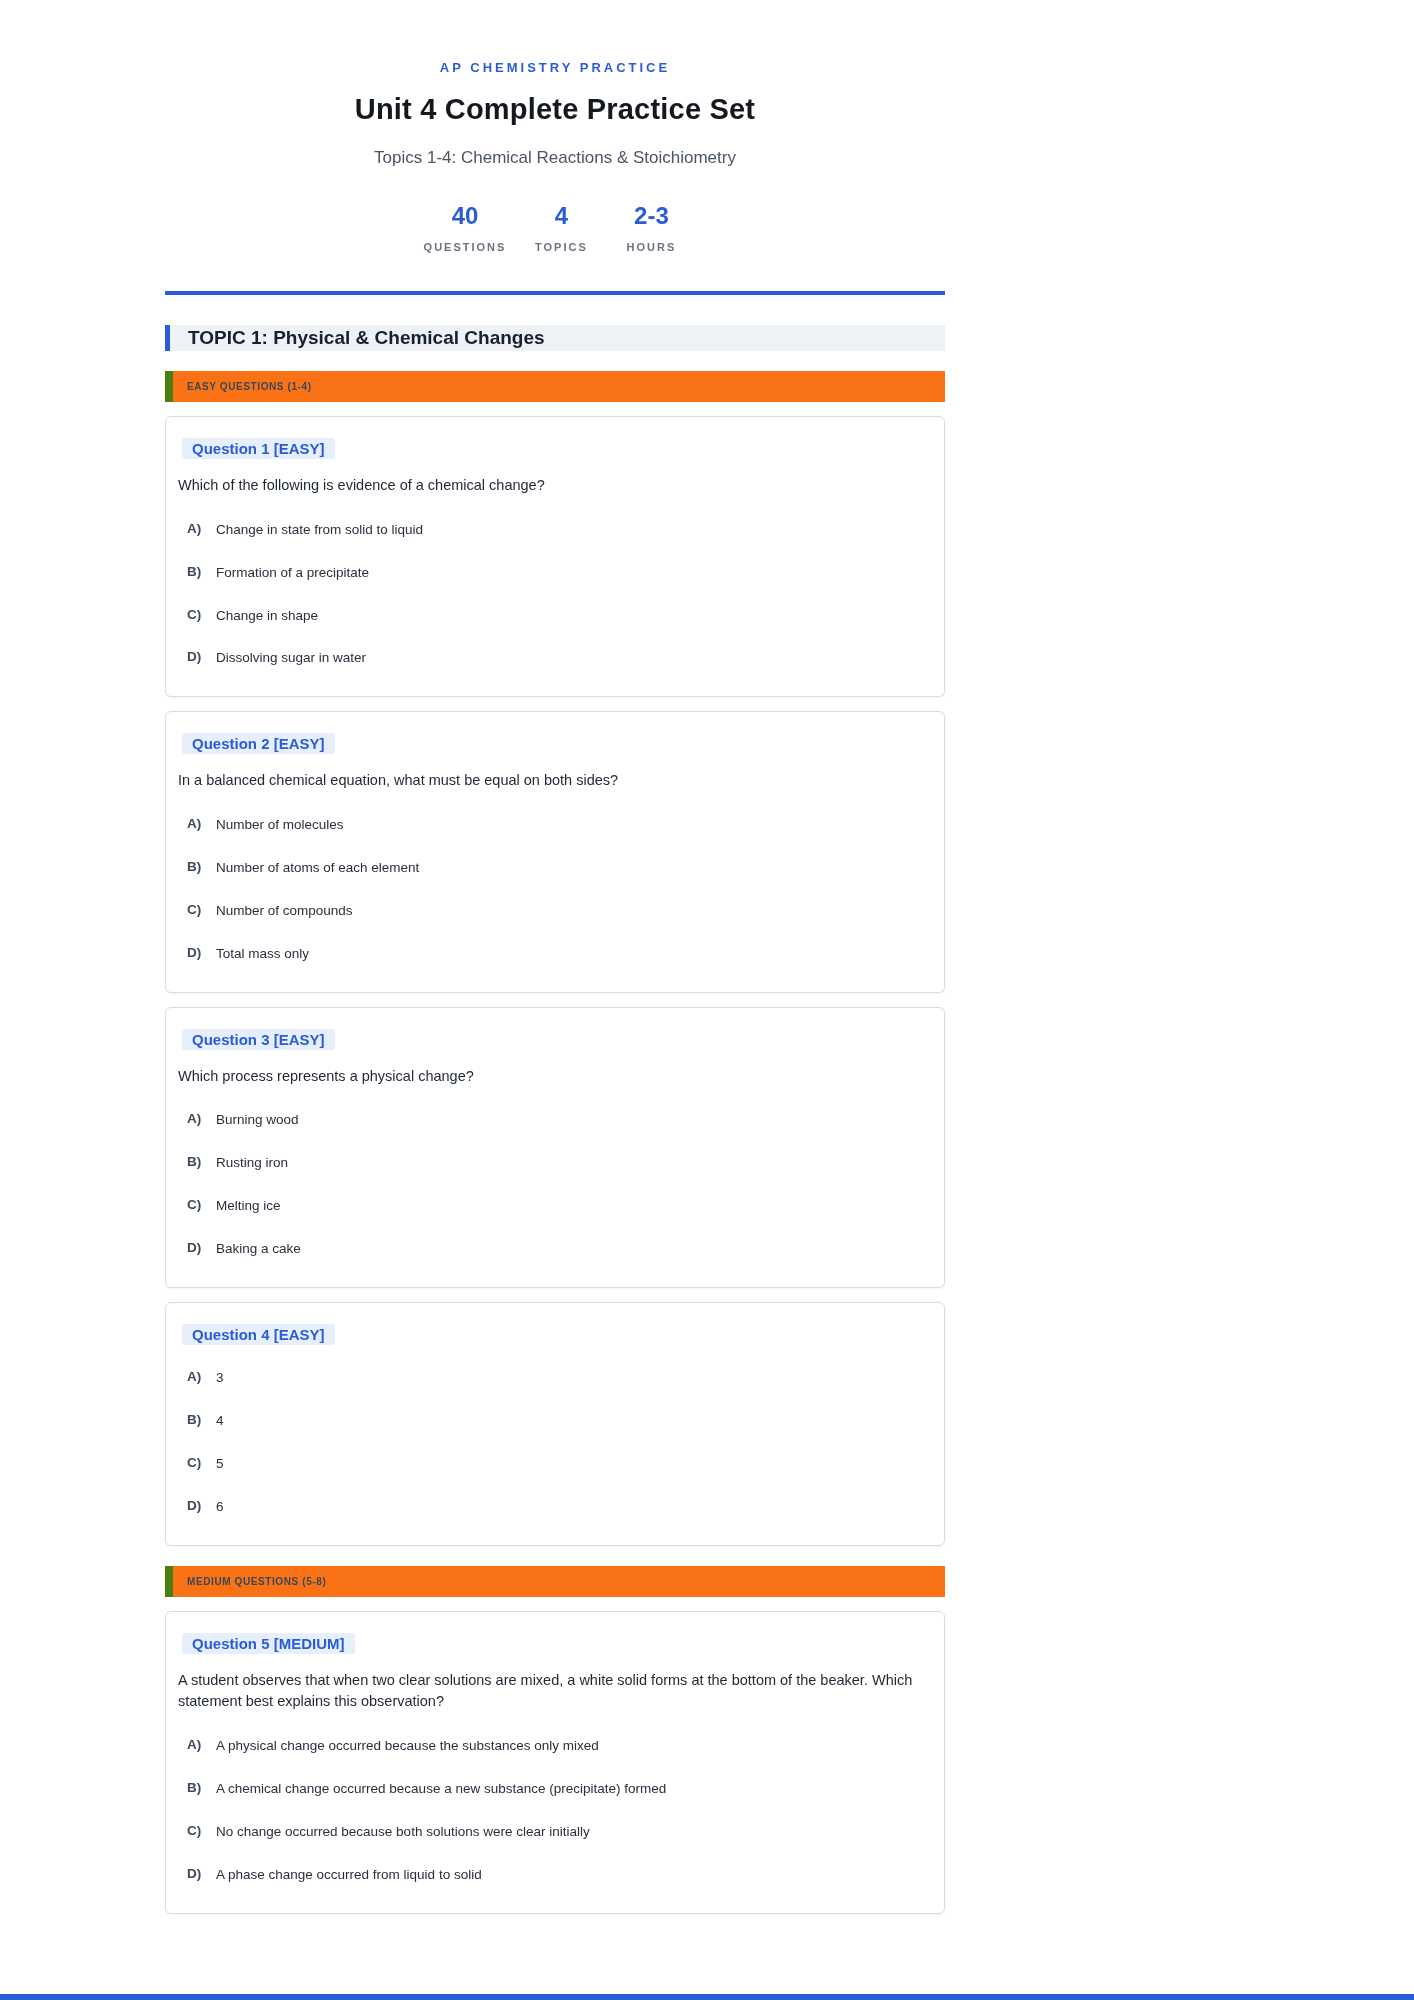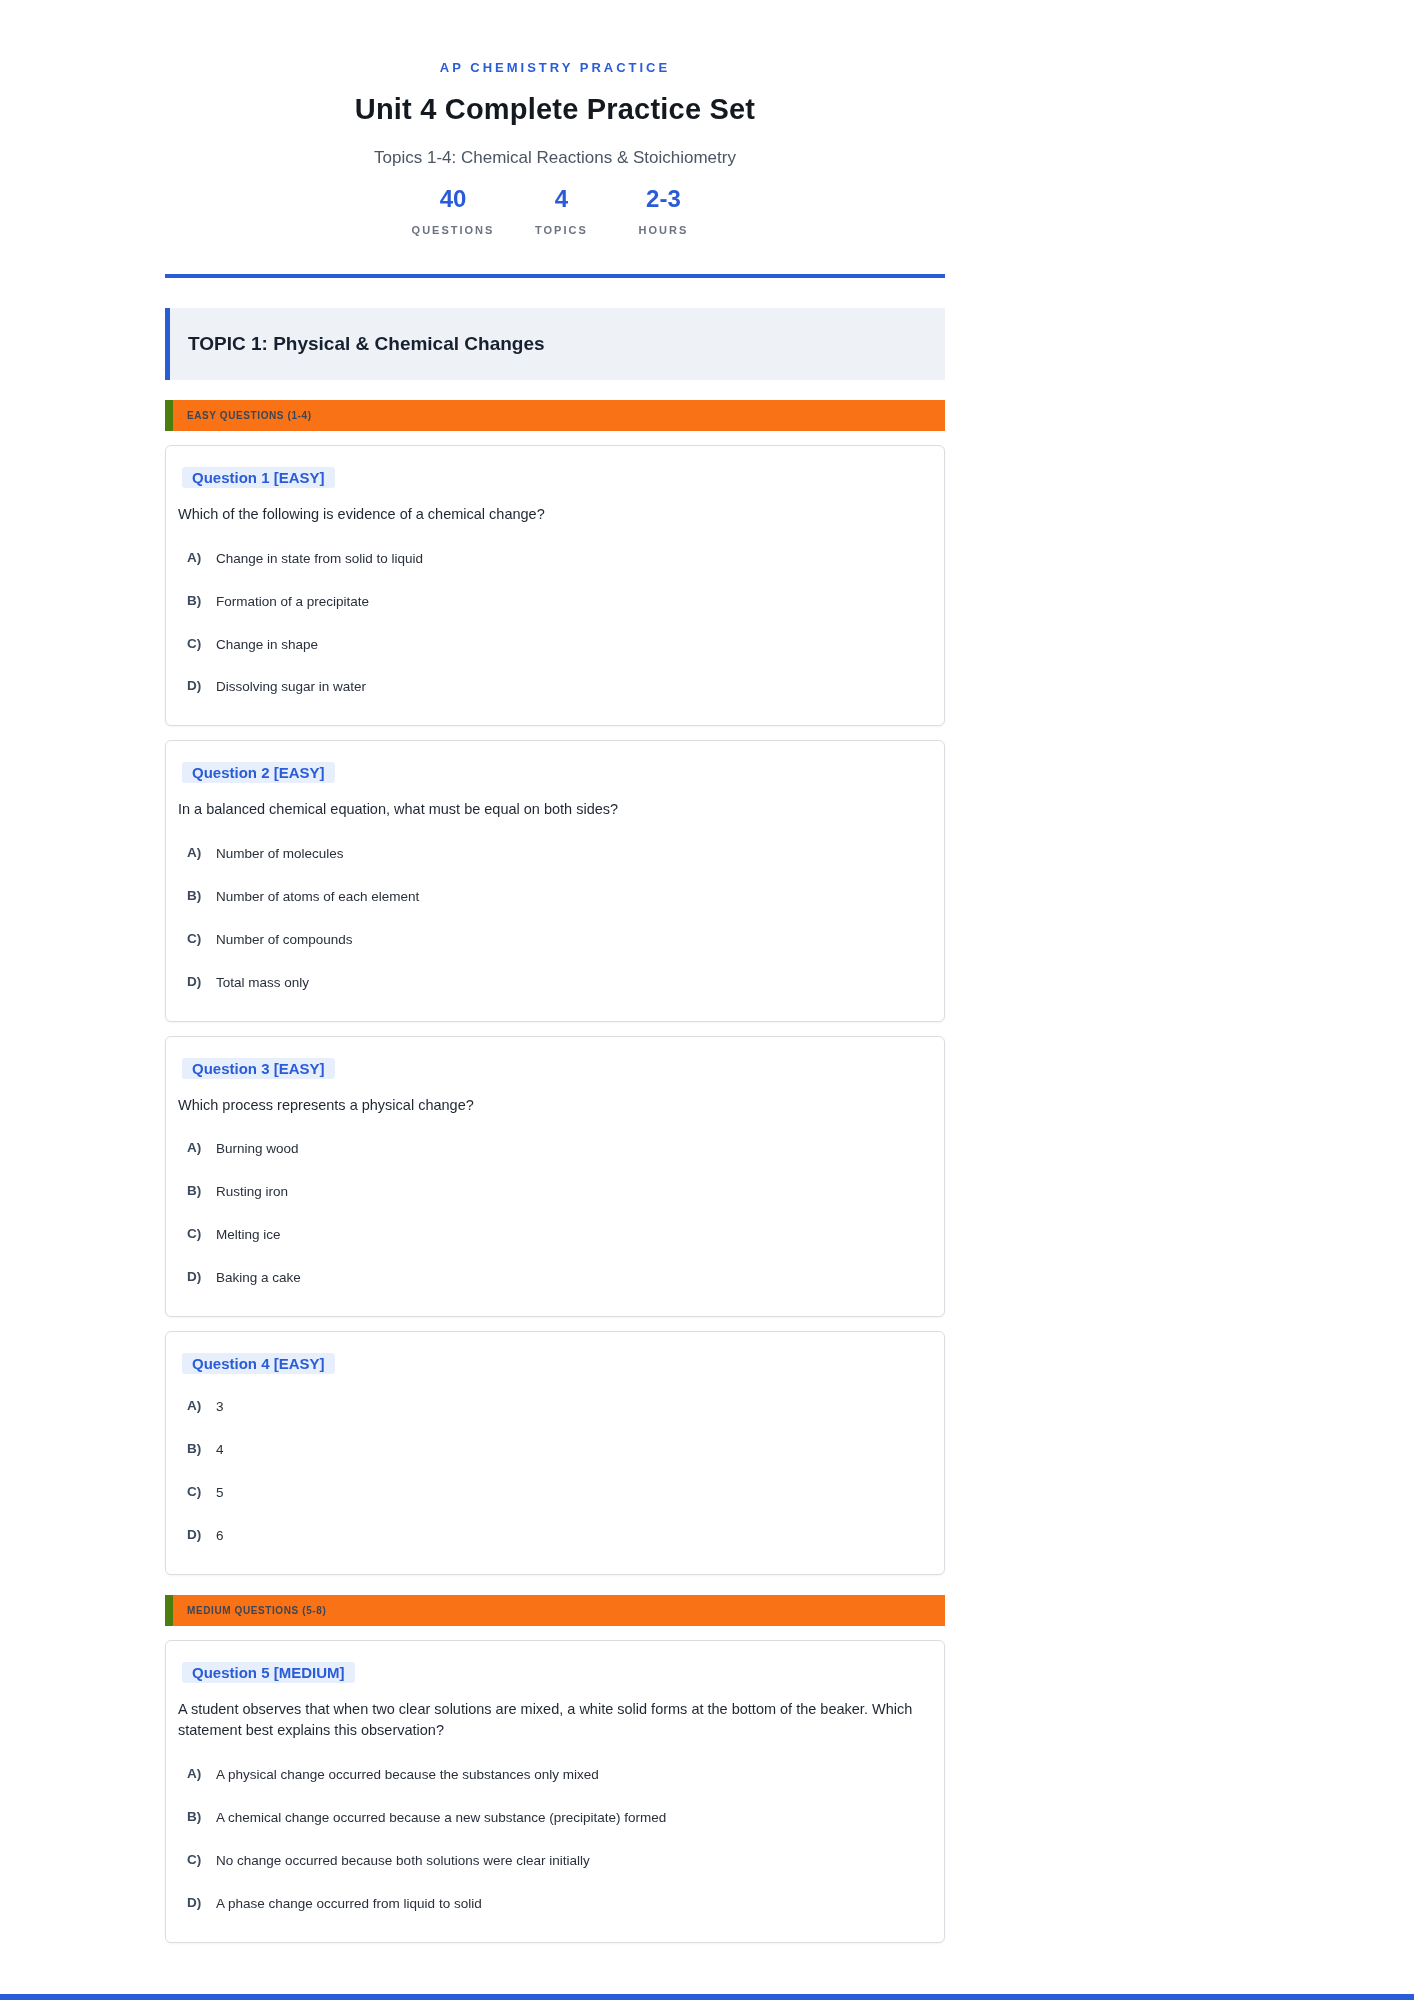--- a/index.html
+++ b/index.html
@@ -16,34 +16,34 @@
   .doc-header { padding-top:60px; text-align:center; }
   .eyebrow {
     color:#2a5cd8; font-size:13px; font-weight:bold; letter-spacing:3px;
   }
   .title {
     margin-top:18px; font-size:29px; font-weight:bold; color:#14181f;
     letter-spacing:0.2px;
   }
   .subtitle { margin-top:22px; font-size:17px; color:#4b5563; }
 
-  .stats { margin-top:17px; display:flex; justify-content:center; gap:32px; }
+  .stats { margin-top:34px; display:flex; justify-content:center; gap:20px; }
   .stat { text-align:center; min-width:70px; }
   .stat-value { color:#2a5cd8; font-size:24px; font-weight:bold; }
   .stat-label {
     margin-top:11px; color:#6b7280; font-size:11px; font-weight:bold;
     letter-spacing:2px;
   }
 
   .blue-divider { margin-top:38px; height:4px; background:#2a5cd8; }
 
   
   .topic-header {
     margin-top:30px; background:#eef1f6; border-left:5px solid #2a5cd8;
-    padding:25px 18px; font-size:19px; font-weight:bold; color:#16202e;
+    padding:2px 18px; font-size:19px; font-weight:bold; color:#16202e;
   }
   .sec-header {
     margin-top:20px; background:#f97316; border-left:8px solid #4d7c0f;
     padding:10px 14px; font-size:10px; font-weight:bold; color:#3c4654;
     letter-spacing:0.6px;
   }
 
   
   .qcard {
     margin-top:14px; background:#ffffff; border:1px solid #d9dde2;

